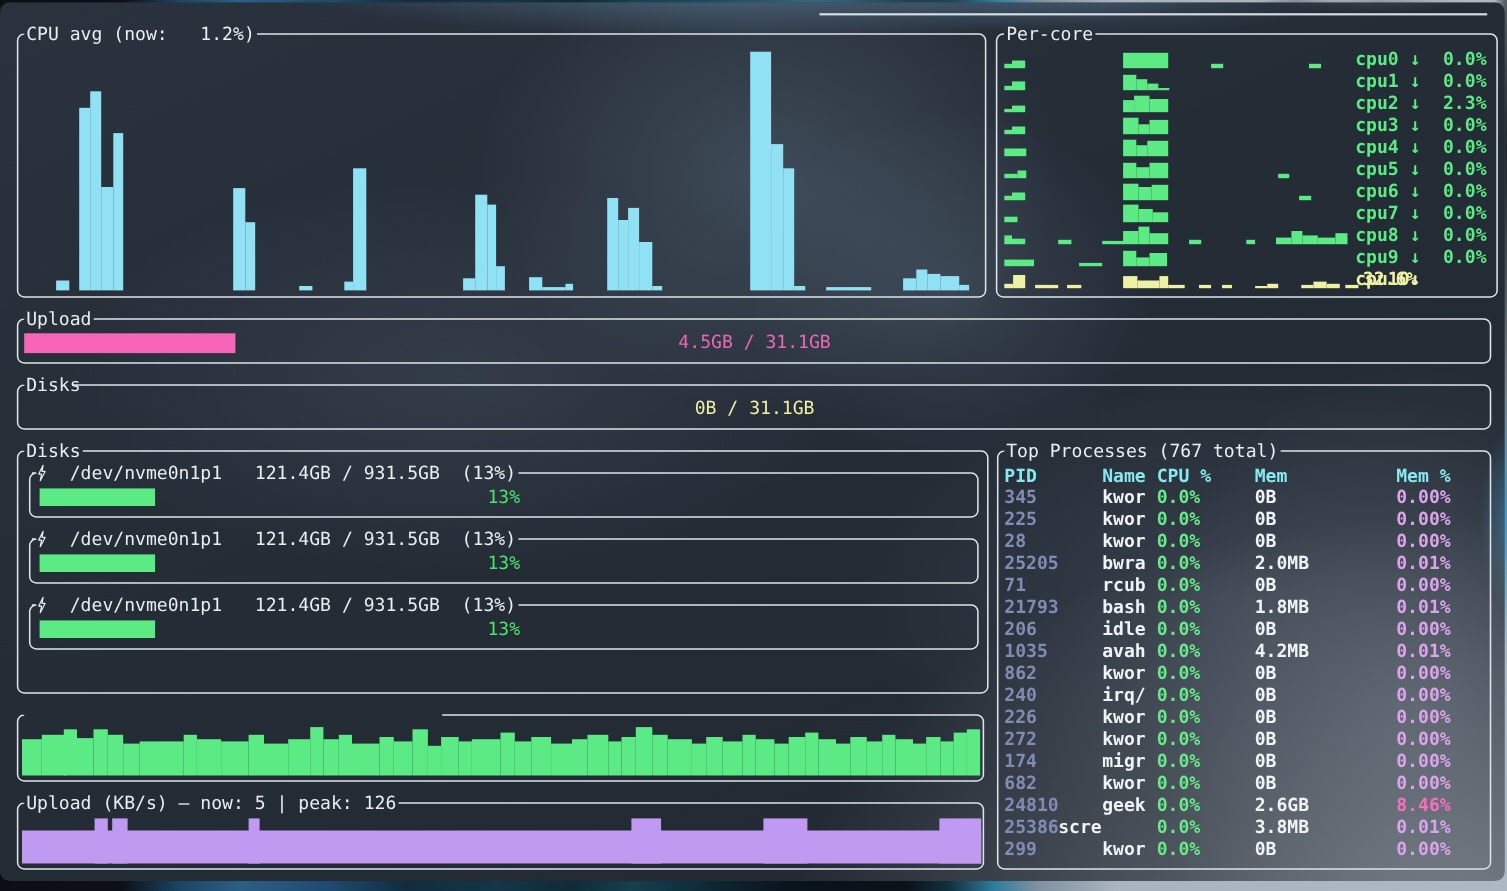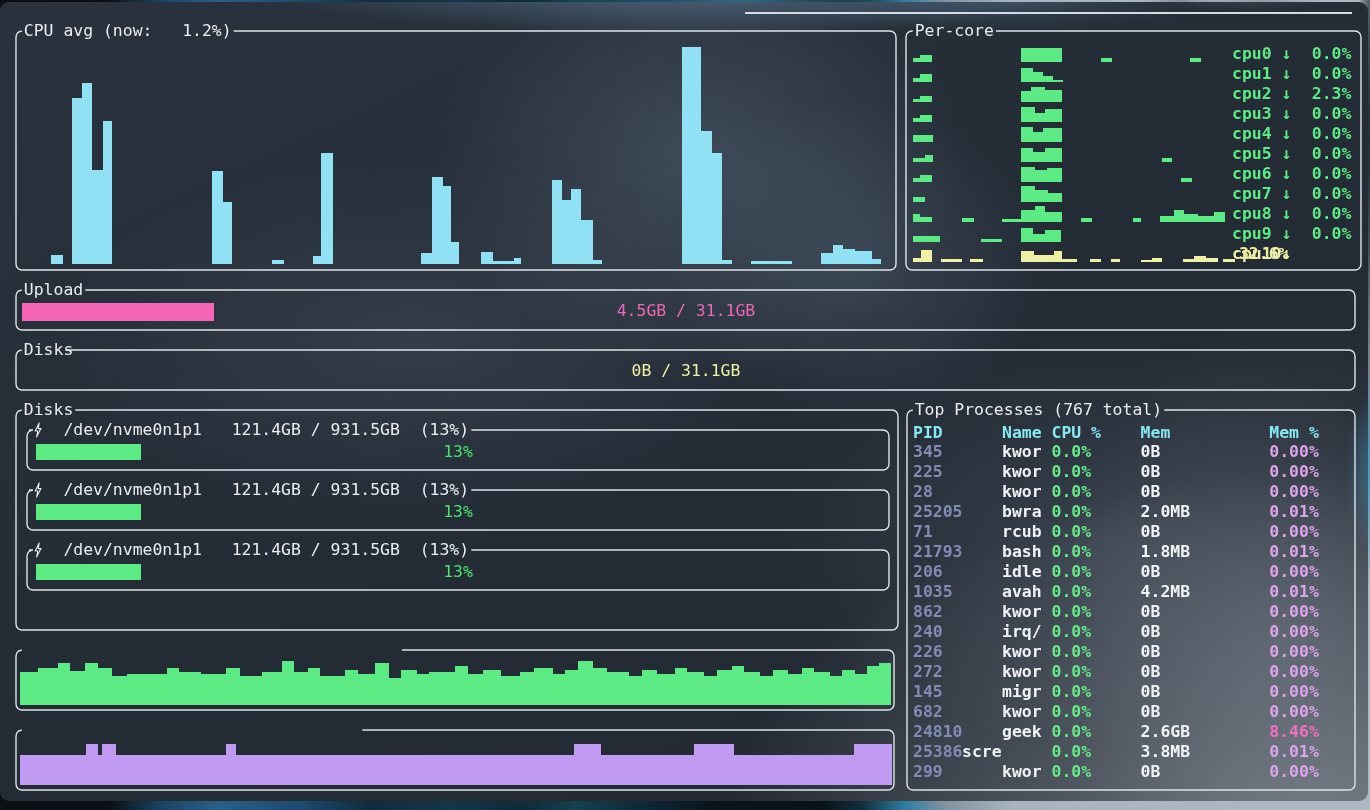--- a/index.html
+++ b/index.html
@@ -293,20 +293,21 @@
         <div class="bar" style="left: 802px; top: 668px; width: 12px; height: 37px; background: rgb(92, 234, 132);"></div>
         <div class="bar" style="left: 814px; top: 672px; width: 16px; height: 33px; background: rgb(92, 234, 132);"></div>
         <div class="bar" style="left: 830px; top: 676px; width: 12px; height: 29px; background: rgb(92, 234, 132);"></div>
         <div class="bar" style="left: 842px; top: 670px; width: 13px; height: 35px; background: rgb(92, 234, 132);"></div>
         <div class="bar" style="left: 855px; top: 674px; width: 12px; height: 31px; background: rgb(92, 234, 132);"></div>
         <div class="bar" style="left: 867px; top: 666px; width: 12px; height: 39px; background: rgb(92, 234, 132);"></div>
         <div class="bar" style="left: 879px; top: 663px; width: 12px; height: 42px; background: rgb(92, 234, 132);"></div>
         <svg class="pnl" width="880" height="62" style="left: 15px; top: 729px;">
           <path d="M 347.40000000000003 1 H 873 A 6 6 0 0 1 879 7 V 55 A 6 6 0 0 1 873 61 H 7 A 6 6 0 0 1 1 55 V 7 A 6 6 0 0 1 7 1 H 6.800000000000001" fill="none" stroke="#dde4e9" stroke-width="1.4"></path>
         </svg>
+        <span class="t" style="left: 23.8px; top: 720px; color: rgb(233, 237, 240);">Upload (KB/s) — now: 5 | peak: 126</span>
         <div class="bar" style="left: 20px; top: 755px; width: 872px; height: 30px; background: rgb(192, 154, 240);"></div>
         <div class="bar" style="left: 86px; top: 744px; width: 12px; height: 41px; background: rgb(192, 154, 240);"></div>
         <div class="bar" style="left: 102px; top: 744px; width: 14px; height: 41px; background: rgb(192, 154, 240);"></div>
         <div class="bar" style="left: 226px; top: 744px; width: 10px; height: 41px; background: rgb(192, 154, 240);"></div>
         <div class="bar" style="left: 574px; top: 744px; width: 27px; height: 41px; background: rgb(192, 154, 240);"></div>
         <div class="bar" style="left: 694px; top: 744px; width: 40px; height: 41px; background: rgb(192, 154, 240);"></div>
         <div class="bar" style="left: 854px; top: 744px; width: 38px; height: 41px; background: rgb(192, 154, 240);"></div>
         <svg class="pnl" width="450" height="382" style="left: 906px; top: 409px;">
           <path d="M 258.20000000000005 1 H 443 A 6 6 0 0 1 449 7 V 375 A 6 6 0 0 1 443 381 H 7 A 6 6 0 0 1 1 375 V 7 A 6 6 0 0 1 7 1 H 6.7000000000000455" fill="none" stroke="#dde4e9" stroke-width="1.4"></path>
         </svg>
@@ -369,21 +370,21 @@
         <span class="t b" style="left: 913px; top: 642px; color: rgb(130, 139, 180);">226</span>
         <span class="t b" style="left: 1002px; top: 642px; color: rgb(240, 243, 245);">kwor</span>
         <span class="t b" style="left: 1051.5px; top: 642px; color: rgb(103, 234, 138);">0.0%</span>
         <span class="t b" style="left: 1140.6px; top: 642px; color: rgb(240, 243, 245);">0B</span>
         <span class="t b" style="left: 1269.3px; top: 642px; color: rgb(220, 164, 234);">0.00%</span>
         <span class="t b" style="left: 913px; top: 662px; color: rgb(130, 139, 180);">272</span>
         <span class="t b" style="left: 1002px; top: 662px; color: rgb(240, 243, 245);">kwor</span>
         <span class="t b" style="left: 1051.5px; top: 662px; color: rgb(103, 234, 138);">0.0%</span>
         <span class="t b" style="left: 1140.6px; top: 662px; color: rgb(240, 243, 245);">0B</span>
         <span class="t b" style="left: 1269.3px; top: 662px; color: rgb(220, 164, 234);">0.00%</span>
-        <span class="t b" style="left: 913px; top: 682px; color: rgb(130, 139, 180);">145</span>
+        <span class="t b" style="left: 913px; top: 682px; color: rgb(130, 139, 180);">174</span>
         <span class="t b" style="left: 1002px; top: 682px; color: rgb(240, 243, 245);">migr</span>
         <span class="t b" style="left: 1051.5px; top: 682px; color: rgb(103, 234, 138);">0.0%</span>
         <span class="t b" style="left: 1140.6px; top: 682px; color: rgb(240, 243, 245);">0B</span>
         <span class="t b" style="left: 1269.3px; top: 682px; color: rgb(220, 164, 234);">0.00%</span>
         <span class="t b" style="left: 913px; top: 702px; color: rgb(130, 139, 180);">682</span>
         <span class="t b" style="left: 1002px; top: 702px; color: rgb(240, 243, 245);">kwor</span>
         <span class="t b" style="left: 1051.5px; top: 702px; color: rgb(103, 234, 138);">0.0%</span>
         <span class="t b" style="left: 1140.6px; top: 702px; color: rgb(240, 243, 245);">0B</span>
         <span class="t b" style="left: 1269.3px; top: 702px; color: rgb(220, 164, 234);">0.00%</span>
         <span class="t b" style="left: 913px; top: 722px; color: rgb(130, 139, 180);">24810</span>

